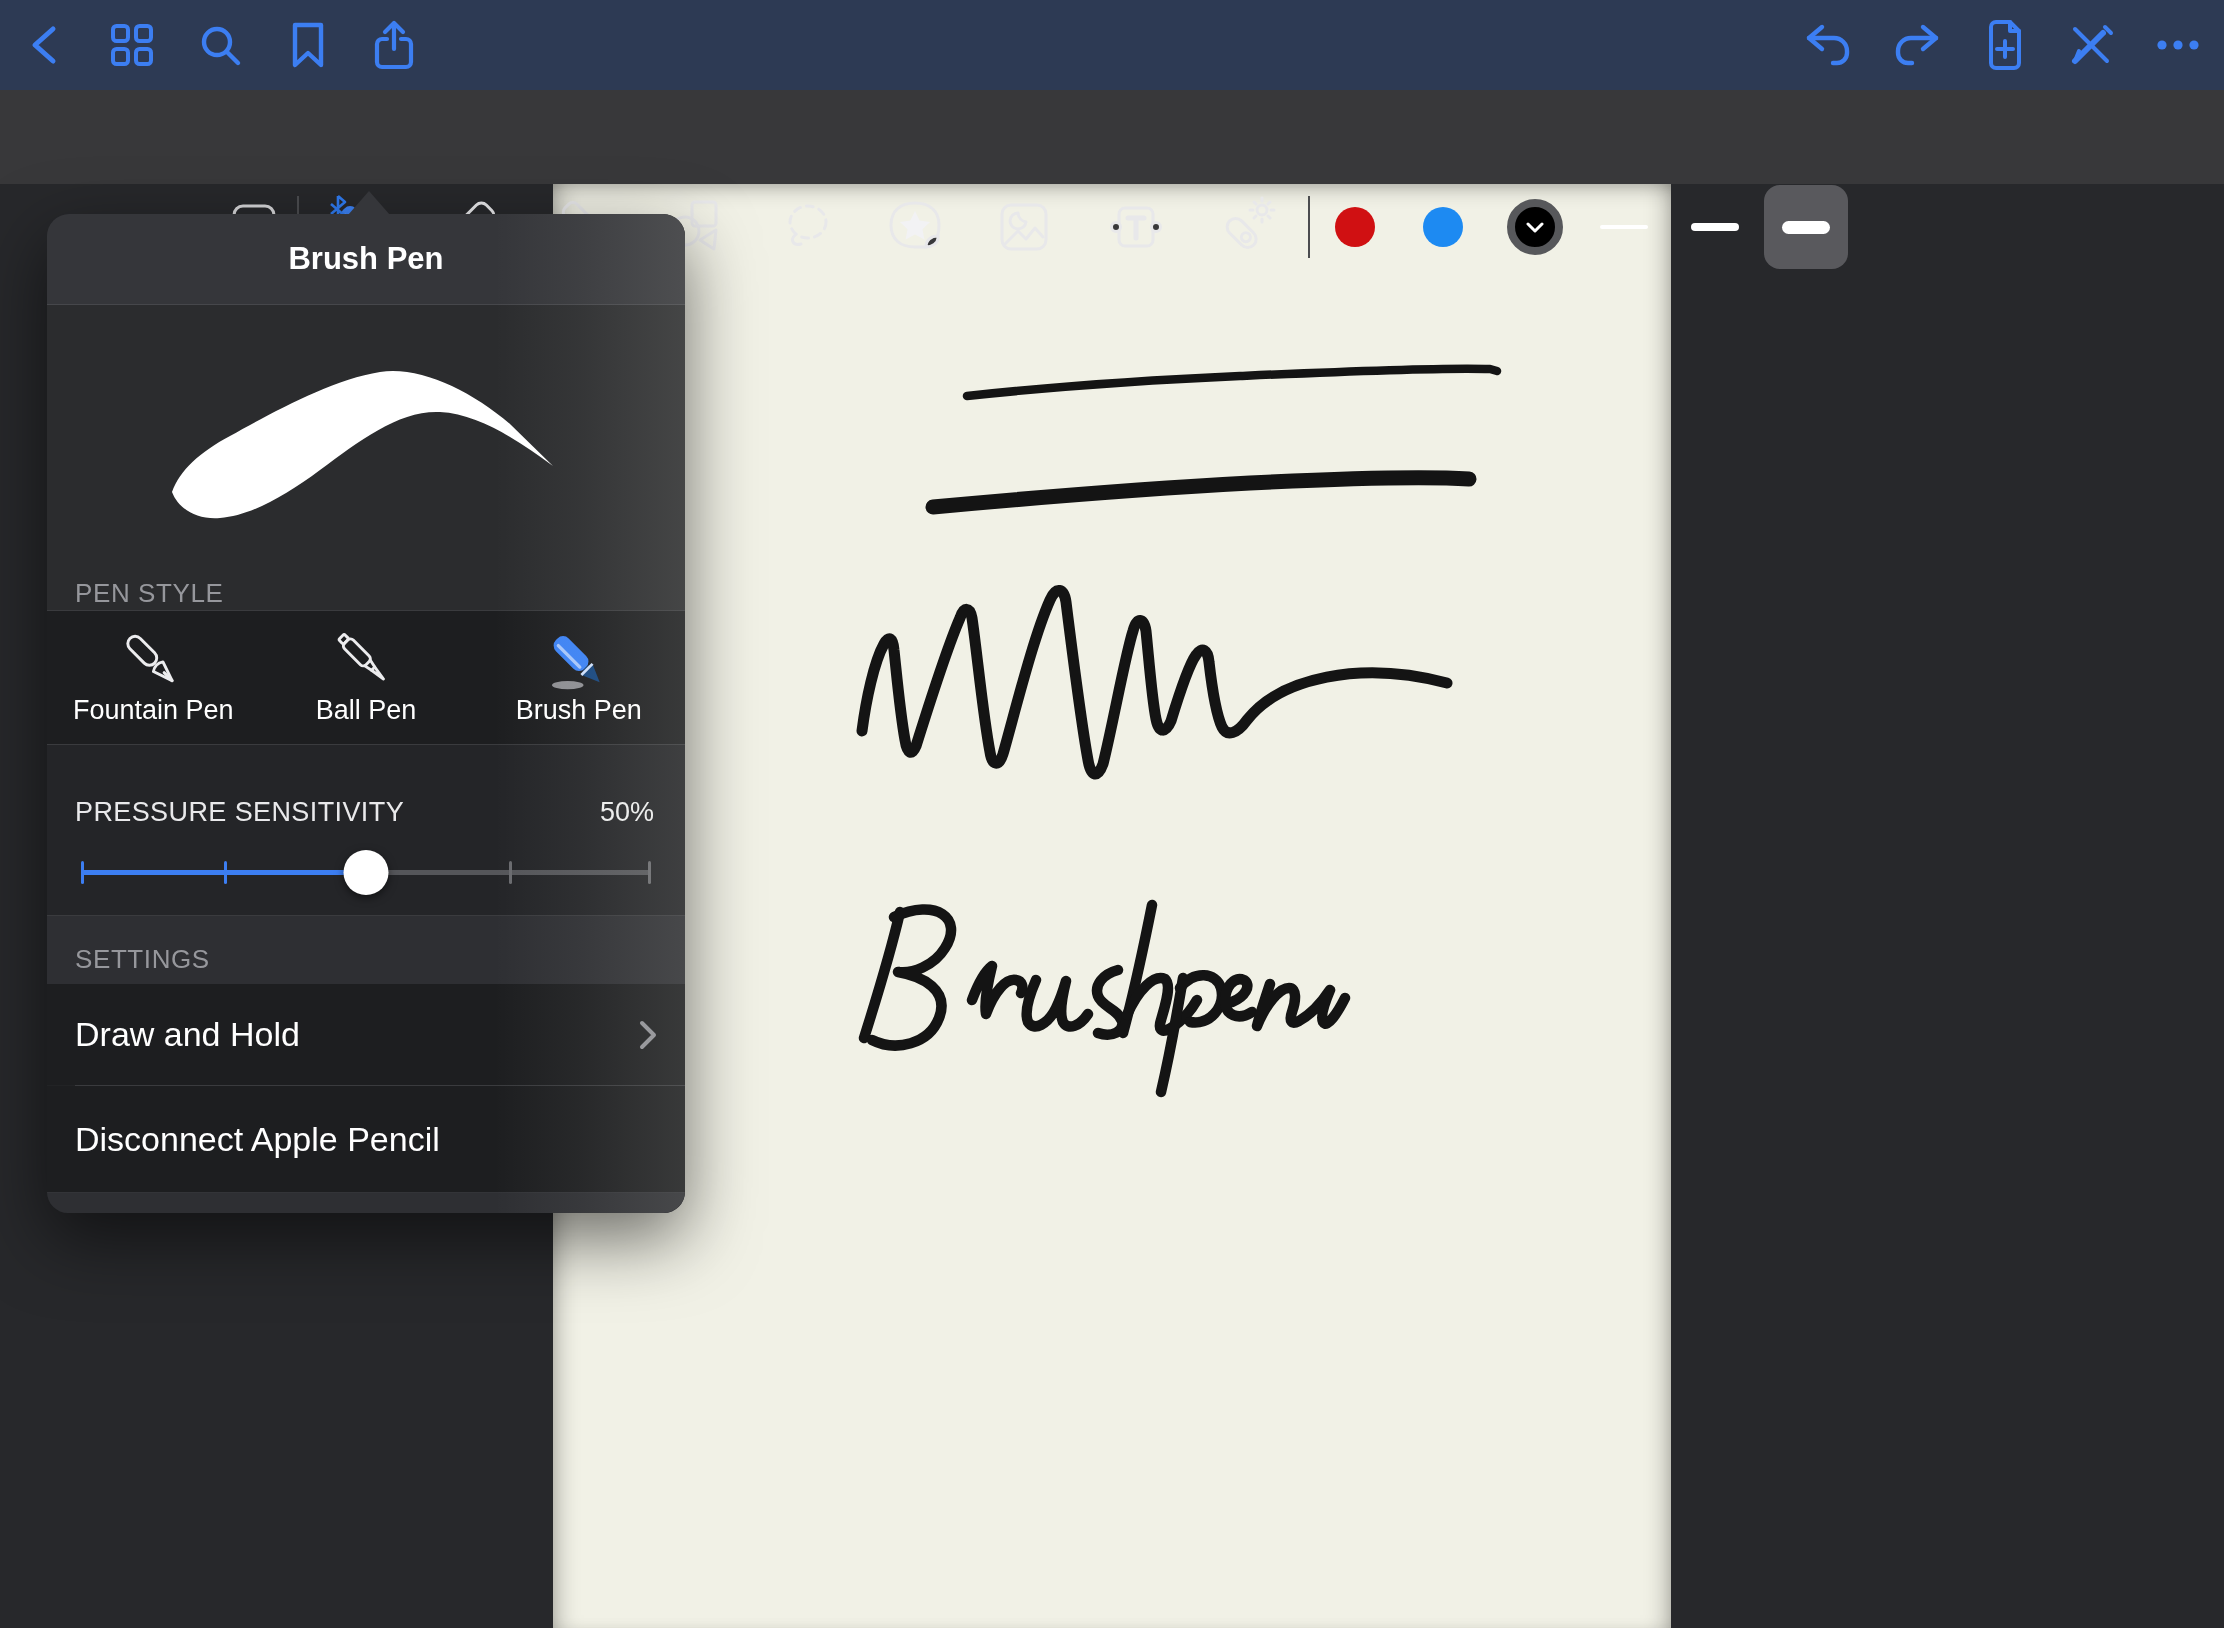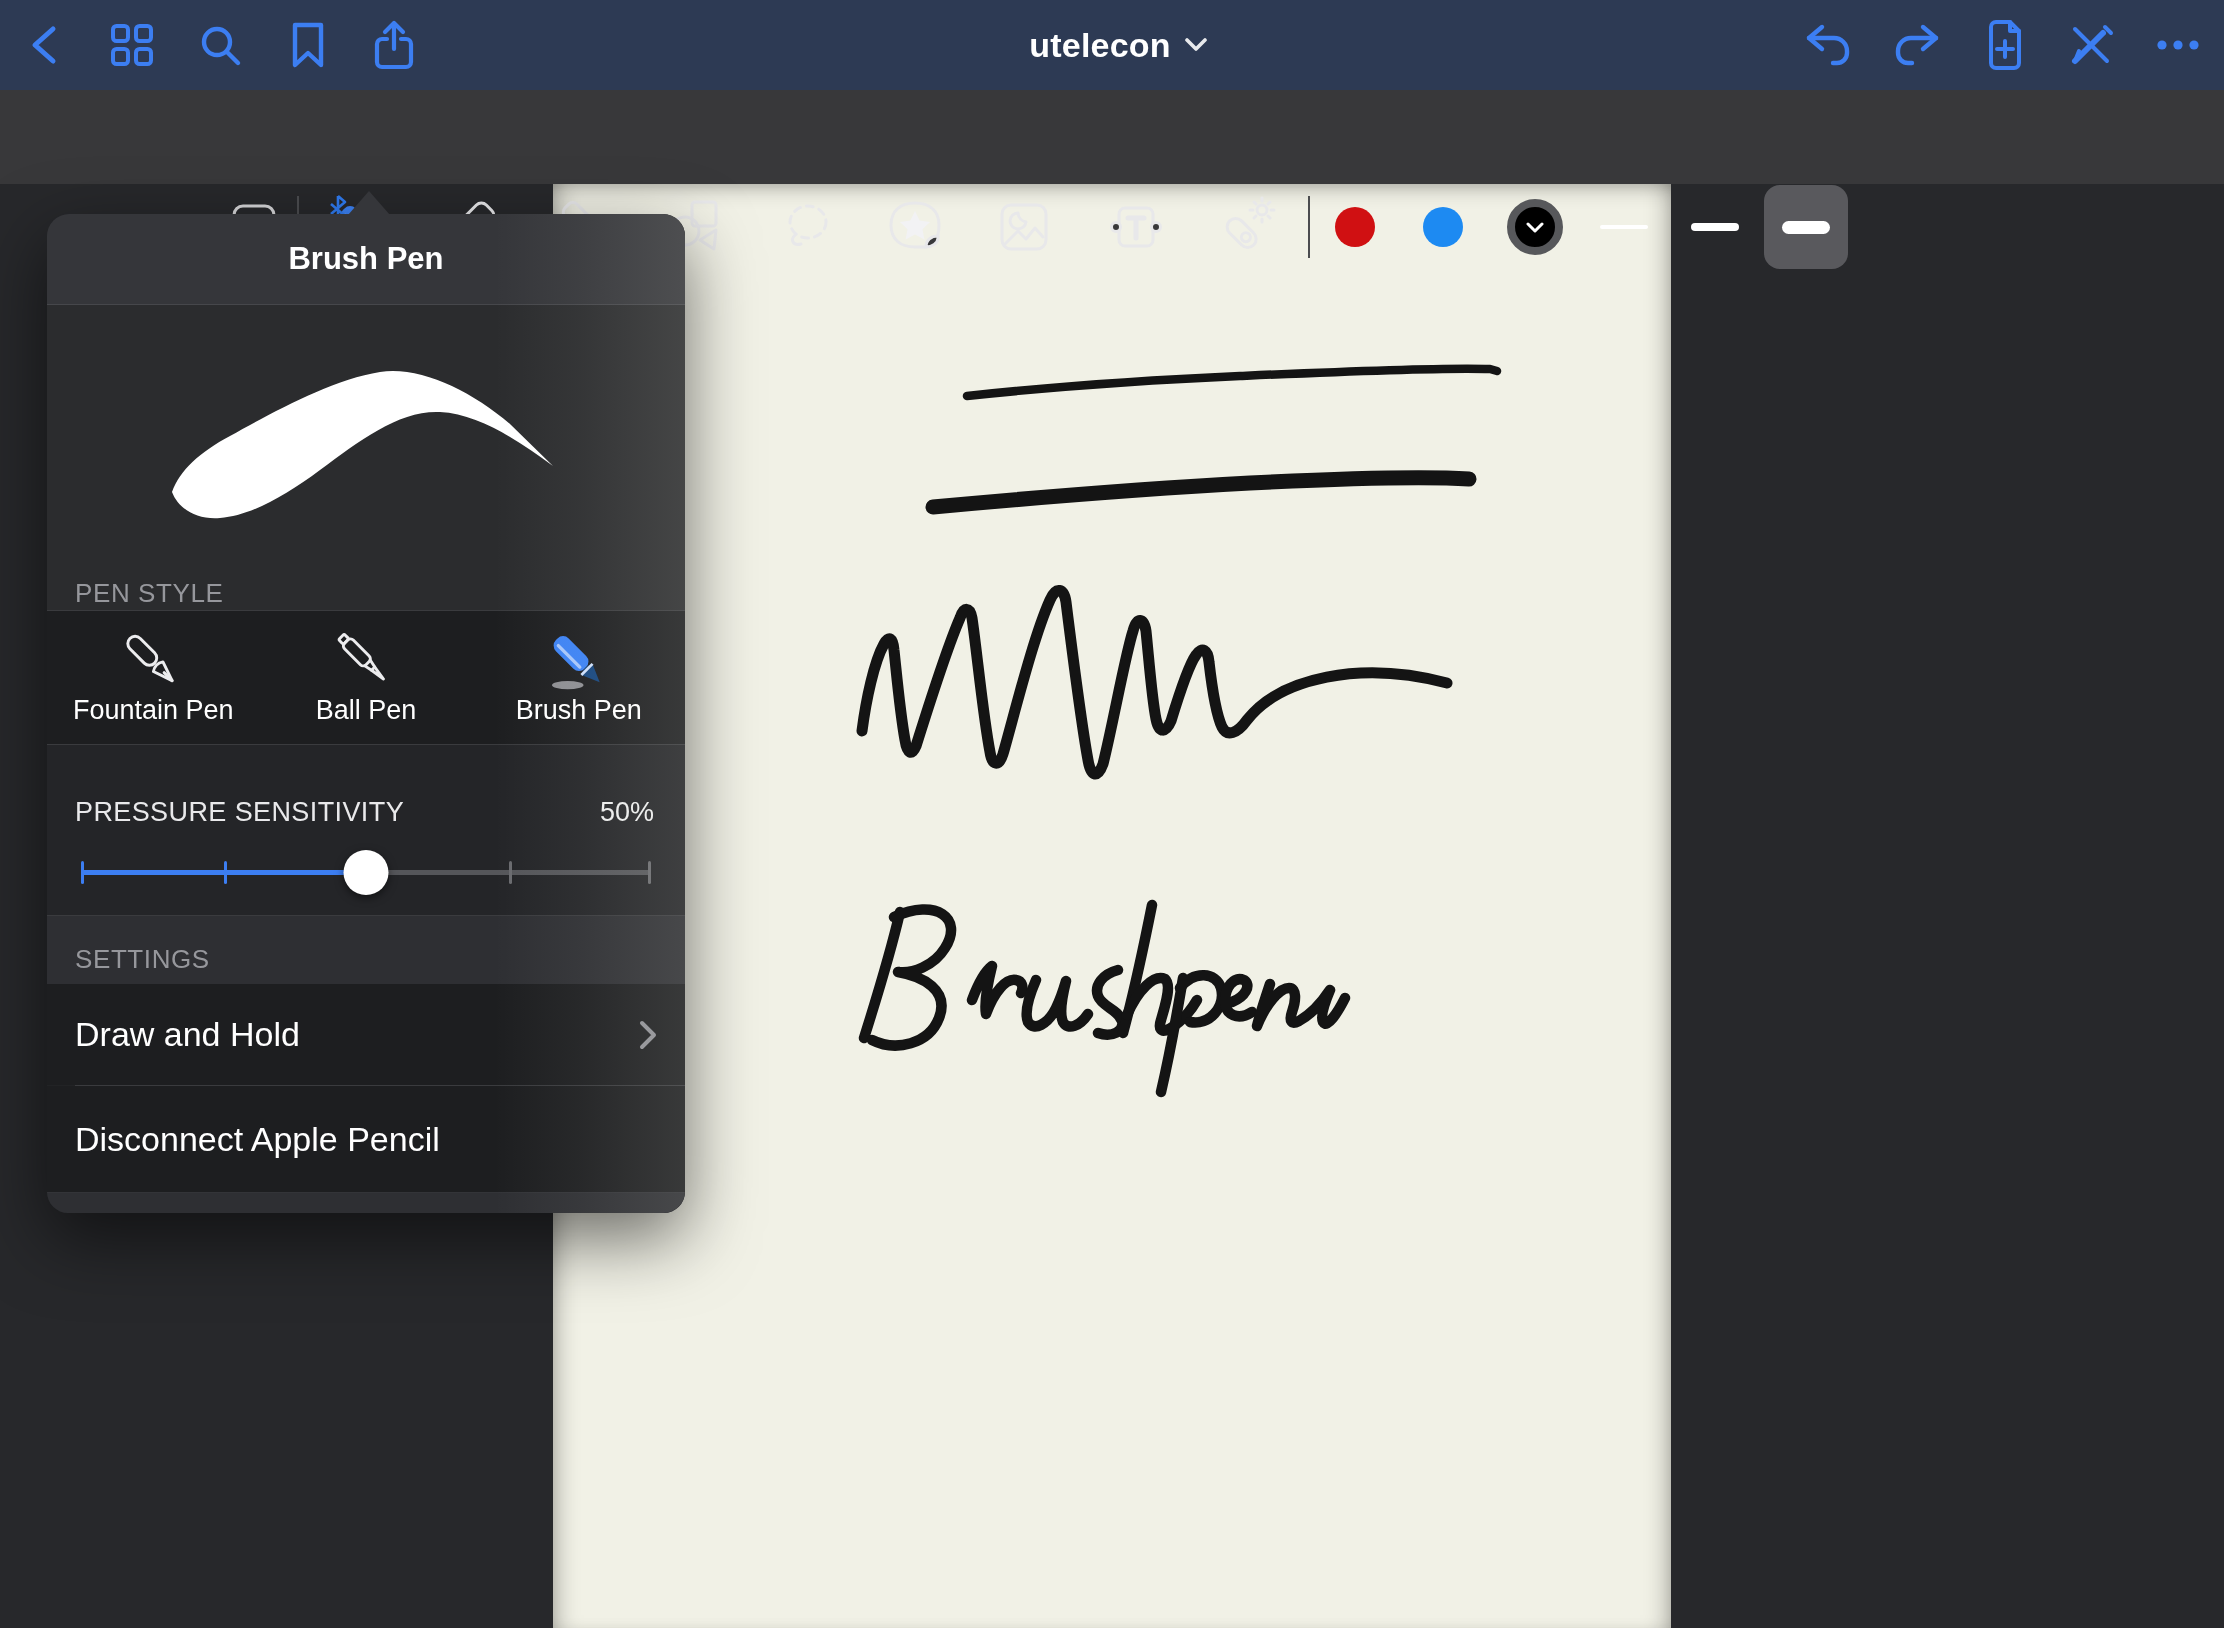--- a/index.html
+++ b/index.html
@@ -117,26 +117,20 @@
     </svg>
   </button>
   <button class="tb-btn" style="left:366px">
     <svg width="44" height="52" viewBox="0 0 44 52" fill="none" stroke="#3c7ef2" stroke-width="4.2" stroke-linecap="round" stroke-linejoin="round">
       <path d="M15,20 H10 a5,5 0 0 0 -5,5 V43 a5,5 0 0 0 5,5 H34 a5,5 0 0 0 5,-5 V25 a5,5 0 0 0 -5,-5 H29"></path>
       <line x1="22" y1="30" x2="22" y2="5"></line>
         <path d="M13,13 L22,4 L31,13"></path>
     </svg>
   </button>
 
-  <div class="tb-title">
-    <span>utelecon</span>
-    <svg width="22" height="14" viewBox="0 0 22 14">
-        <path d="M2,2 L11,11 L20,2" fill="none" stroke="#e8e9ec" stroke-width="3.6" stroke-linecap="round" stroke-linejoin="round"></path>
-      </svg>
-  </div>
 
   <button class="tb-btn" style="left:1801px">
     <svg width="50" height="44" viewBox="0 0 50 44" fill="none" stroke="#3c7ef2" stroke-width="4.4" stroke-linecap="round" stroke-linejoin="round">
       <path d="M18,4 L5,15 L18,26"></path>
         <path d="M5,15 H30 a13,13 0 0 1 13,13 v2 a10,10 0 0 1 -10,10 h-4"></path>
     </svg>
   </button>
   <button class="tb-btn" style="left:1888px">
     <svg width="50" height="44" viewBox="0 0 50 44" fill="none" stroke="#3c7ef2" stroke-width="4.4" stroke-linecap="round" stroke-linejoin="round">
       <path d="M32,4 L45,15 L32,26"></path>

